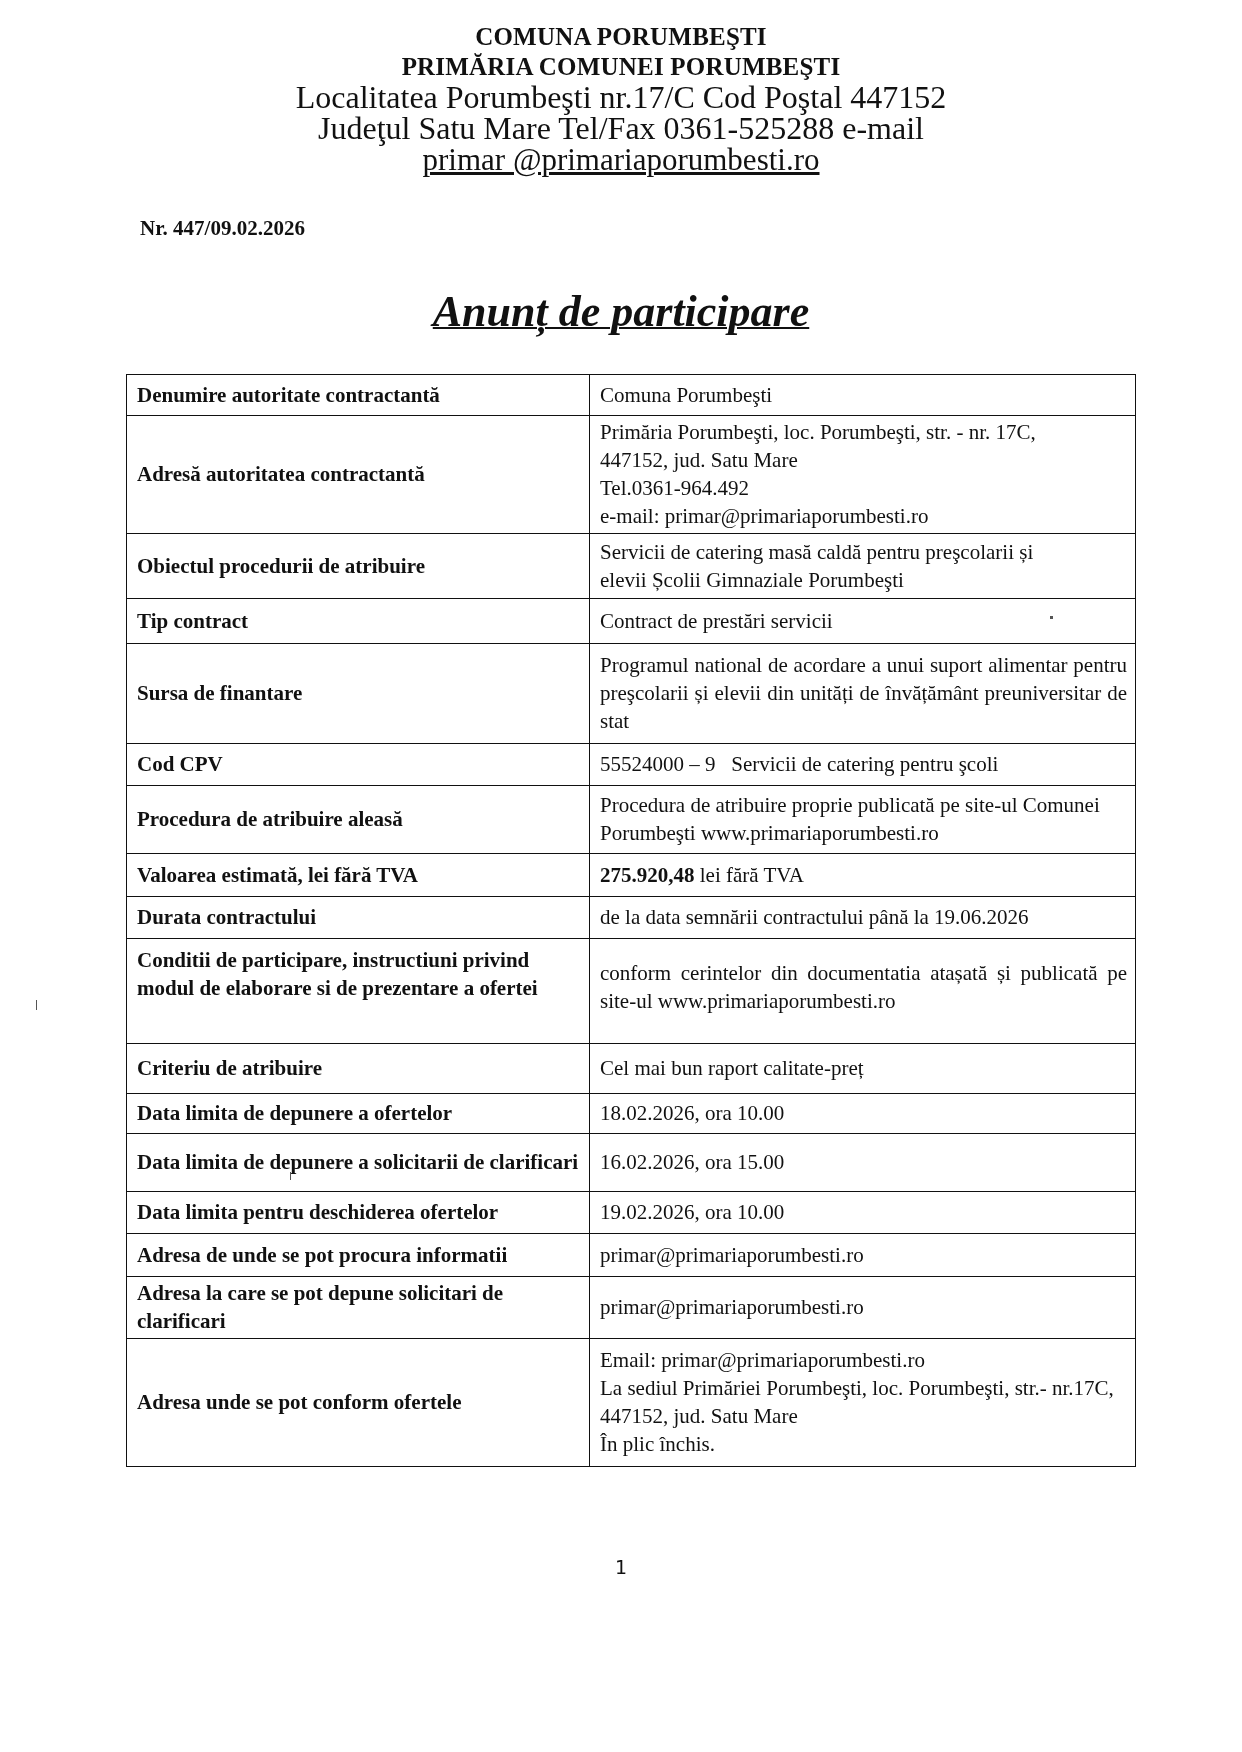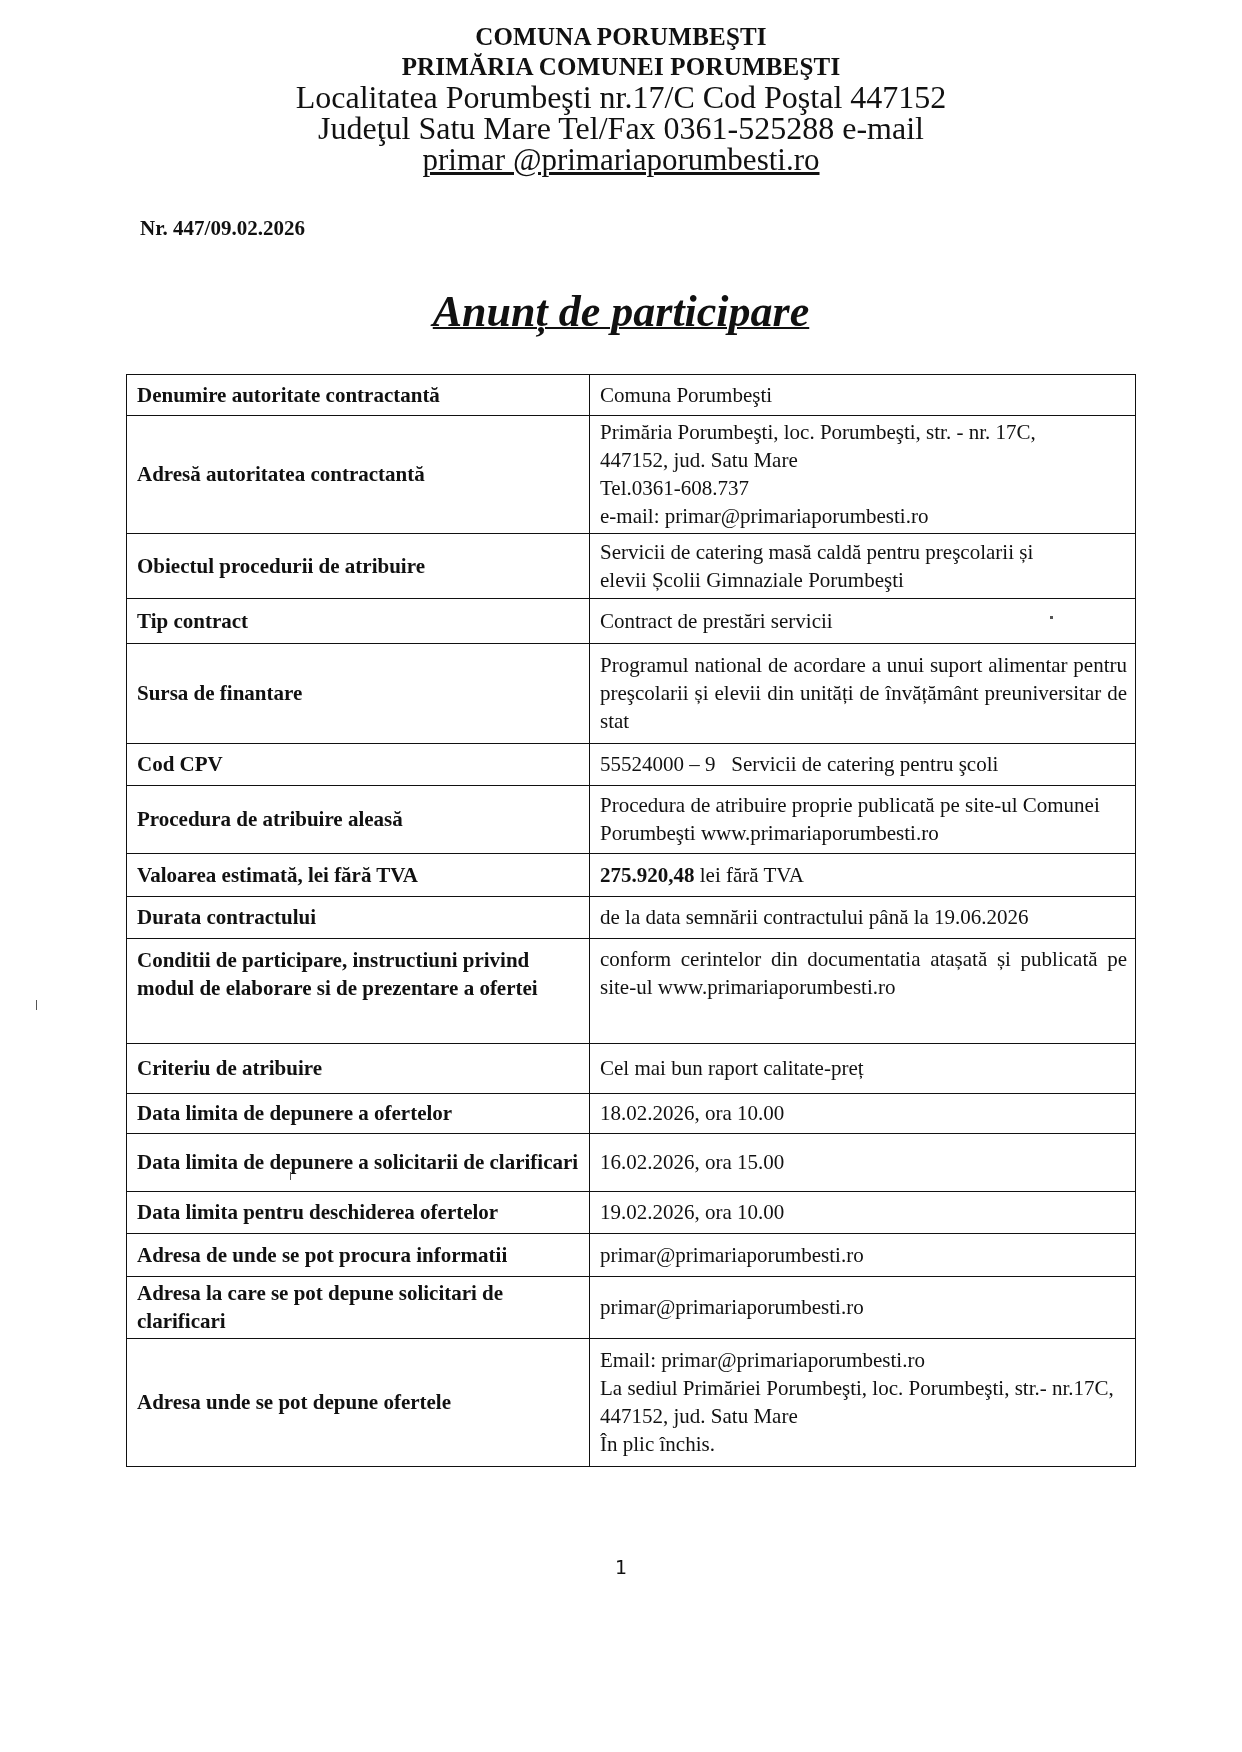--- a/index.html
+++ b/index.html
@@ -41,21 +41,21 @@
       <td class="lbl">Denumire autoritate contractantă</td>
       <td class="val">
           <div>Comuna Porumbeşti</div>
         </td>
     </tr>
     <tr style="height:115px">
       <td class="lbl">Adresă autoritatea contractantă</td>
       <td class="val">
         <div>Primăria Porumbeşti, loc. Porumbeşti, str. - nr. 17C,</div>
         <div>447152, jud. Satu Mare</div>
-        <div>Tel.0361-608.737</div>
+        <div>Tel.0361-964.492</div>
         <div>e-mail: primar@primariaporumbesti.ro</div>
       </td>
     </tr>
     <tr style="height:65px">
       <td class="lbl">Obiectul procedurii de atribuire</td>
       <td class="val">
         <div>Servicii de catering masă caldă pentru preşcolarii și</div>
         <div>elevii Școlii Gimnaziale Porumbeşti</div>
       </td>
     </tr>
@@ -82,21 +82,21 @@
       <td class="val"><span class="b">275.920,48</span><span> lei fără TVA</span></td>
     </tr>
     <tr style="height:42px">
       <td class="lbl">Durata contractului</td>
       <td class="val">
           <div>de la data semnării contractului până la 19.06.2026</div>
         </td>
     </tr>
     <tr style="height:105px">
       <td class="lbl" style="vertical-align:top;padding-top:7px">Conditii de participare, instructiuni privind modul de elaborare si de prezentare a ofertei</td>
-      <td class="val just" style="vertical-align:top;padding-top:6px"><span>conform cerintelor din documentatia atașată și publicată pe site-ul </span><span class="u">www.primariaporumbesti.ro</span></td>
+      <td class="val just" style="vertical-align:top;padding-top:20px"><span>conform cerintelor din documentatia atașată și publicată pe site-ul </span><span class="u">www.primariaporumbesti.ro</span></td>
     </tr>
     <tr style="height:50px">
       <td class="lbl">Criteriu de atribuire</td>
       <td class="val">
           <div>Cel mai bun raport calitate-preț</div>
         </td>
     </tr>
     <tr style="height:40px">
       <td class="lbl">Data limita de depunere a ofertelor</td>
       <td class="val">
@@ -121,21 +121,21 @@
           <div>primar@primariaporumbesti.ro</div>
         </td>
     </tr>
     <tr style="height:59px">
       <td class="lbl">Adresa la care se pot depune solicitari de clarificari</td>
       <td class="val">
           <div>primar@primariaporumbesti.ro</div>
         </td>
     </tr>
     <tr style="height:128px">
-      <td class="lbl">Adresa unde se pot depune ofertele</td>
+      <td class="lbl">Adresa unde se pot conform ofertele</td>
       <td class="val">
         <div>Email: primar@primariaporumbesti.ro</div>
         <div class="just">La sediul Primăriei Porumbeşti, loc. Porumbeşti, str.- nr.17C, 447152, jud. Satu Mare</div>
         <div>În plic închis.</div>
       </td>
     </tr>
   </tbody>
 </table>
 
 <div class="mark" style="left:36px;top:1000px;width:1px;height:10px"></div>

